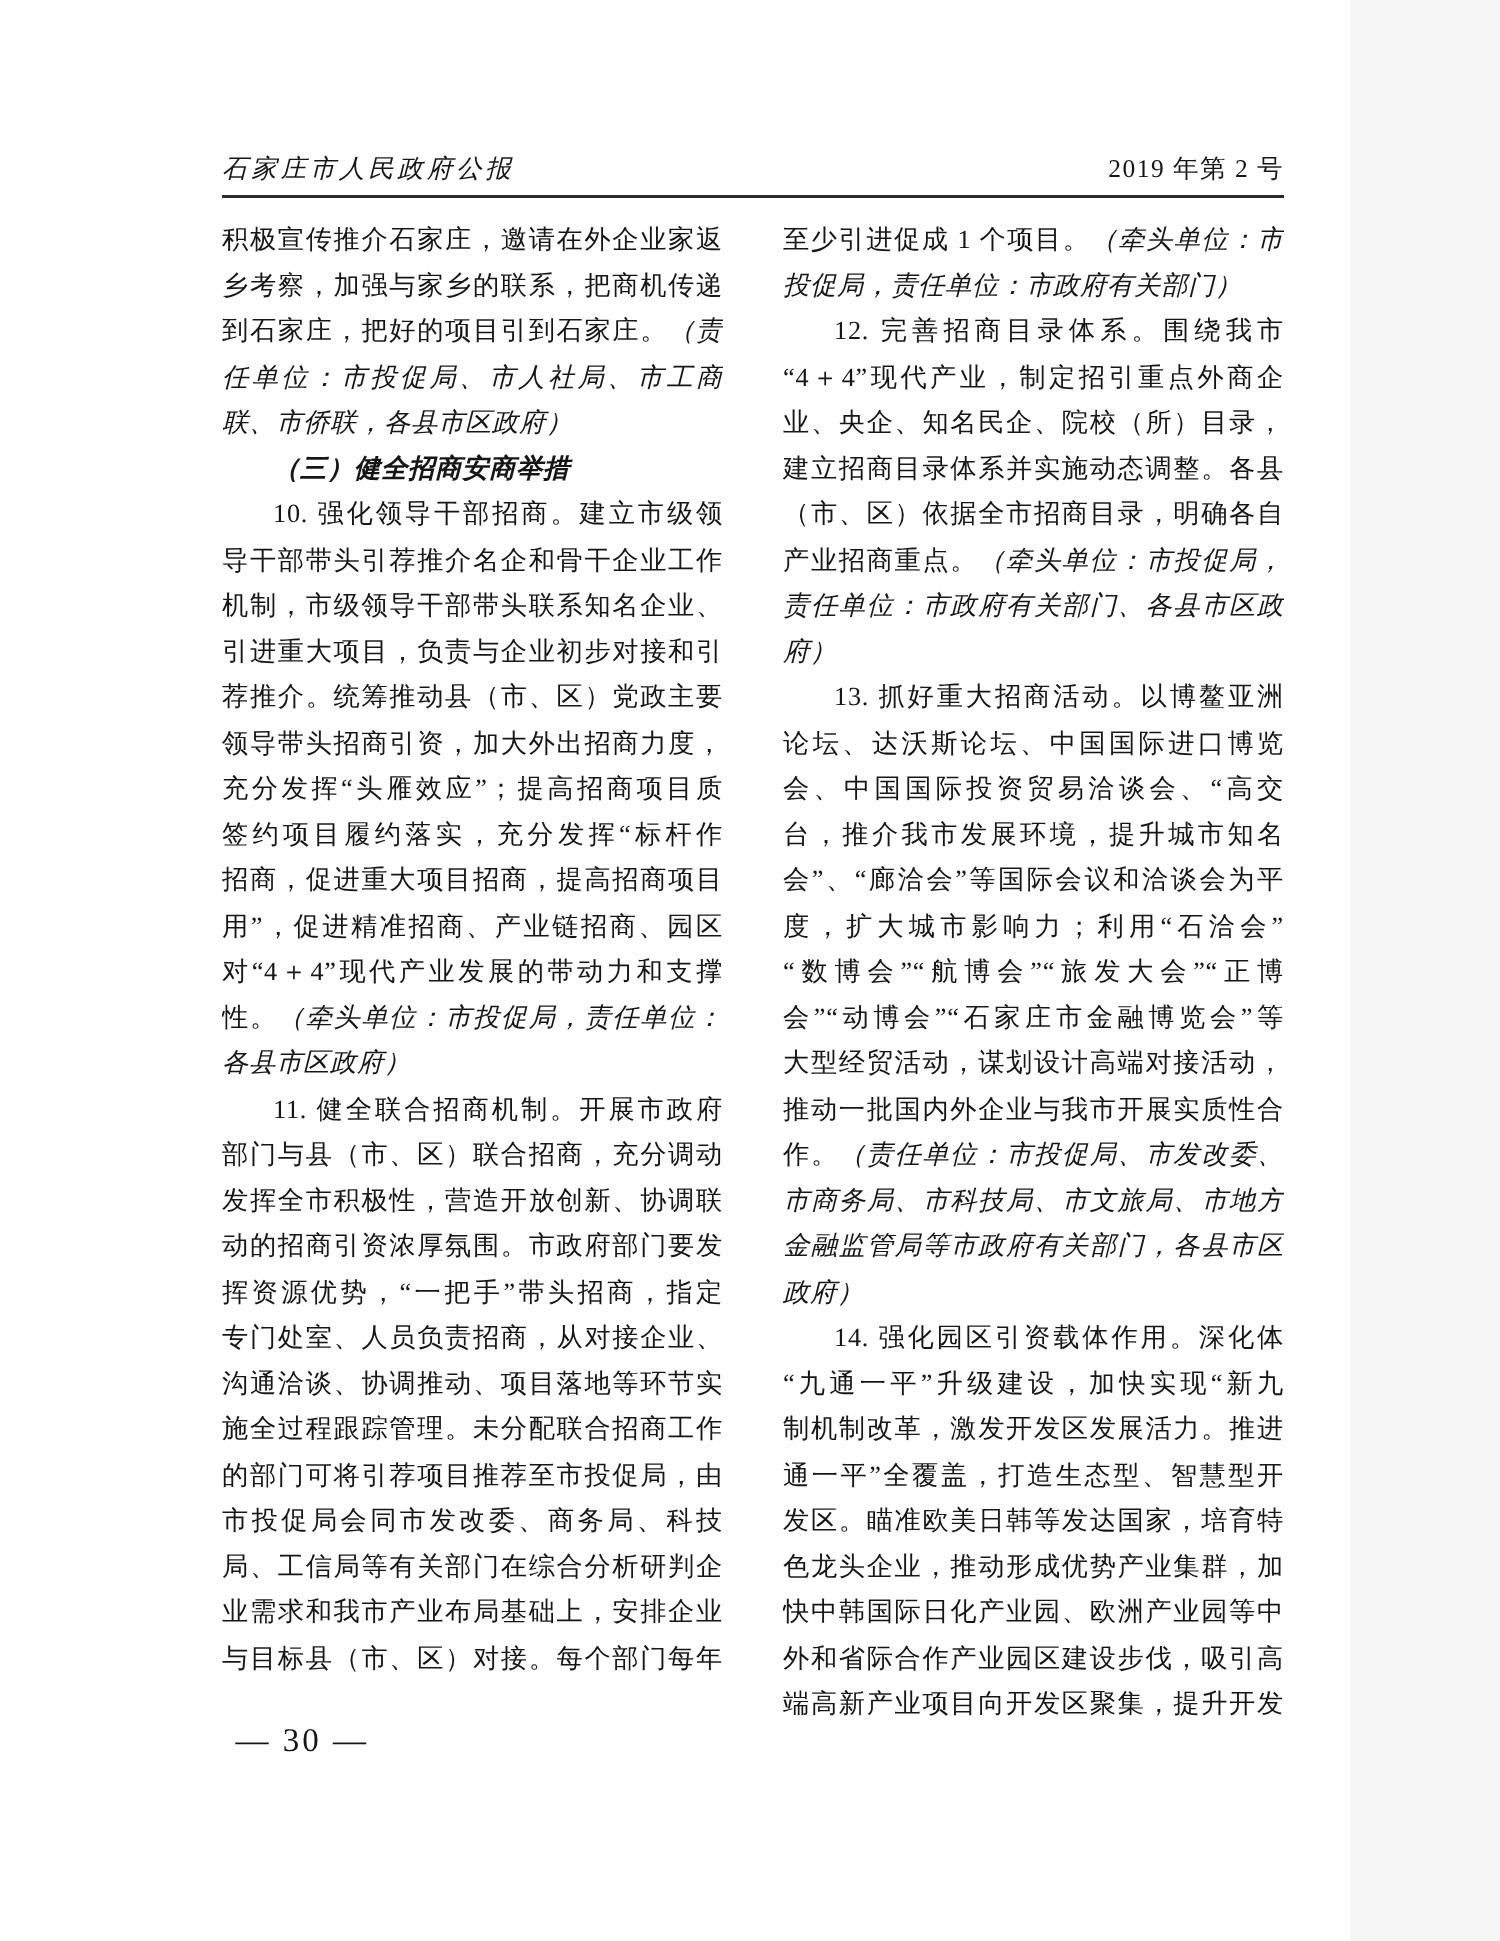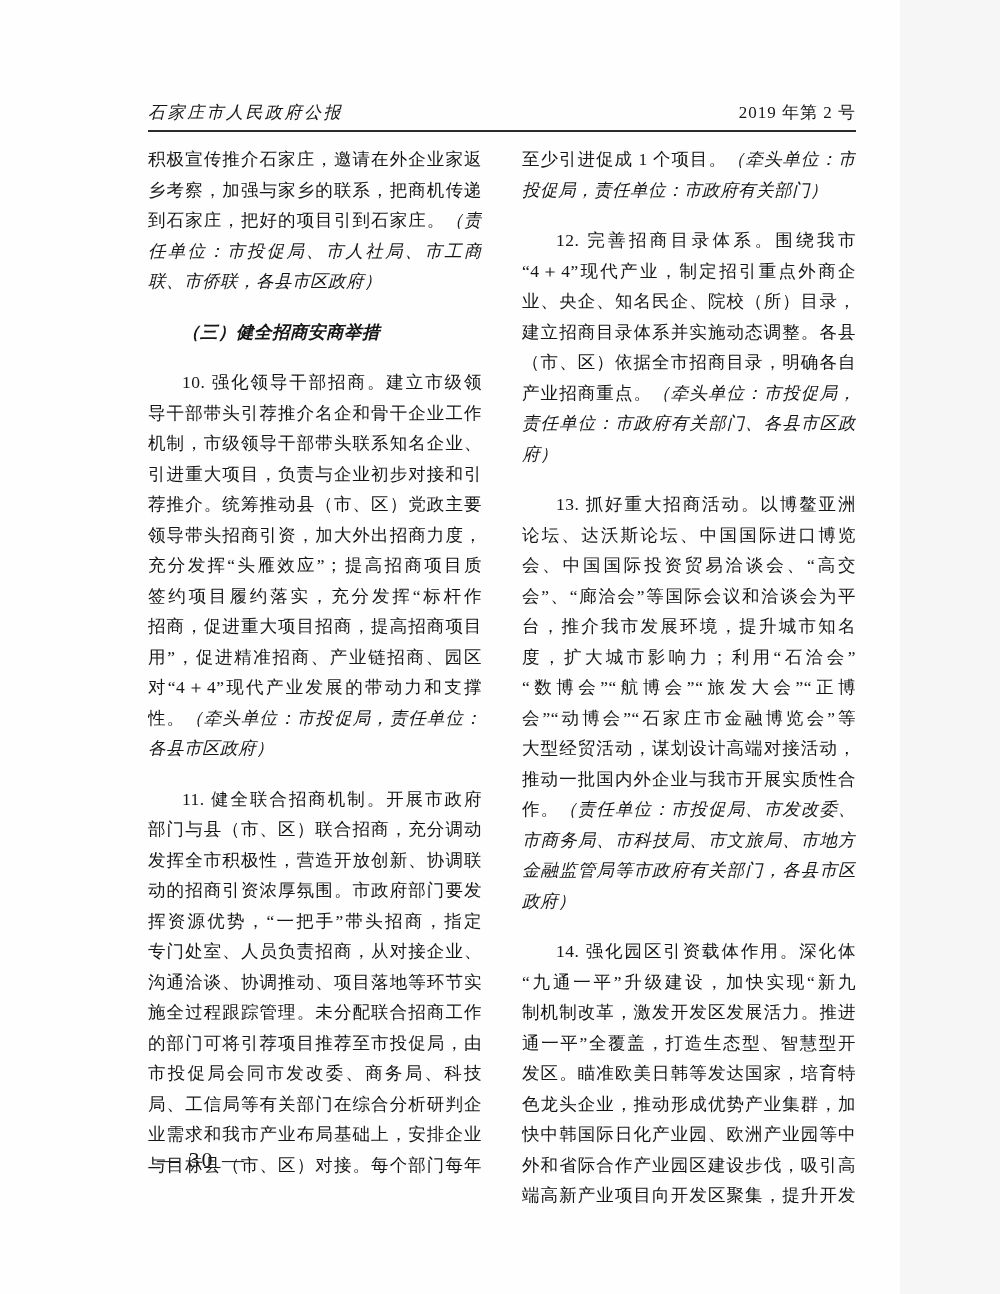--- a/index.html
+++ b/index.html
@@ -36,21 +36,21 @@
     height:30.5px;line-height:30.5px;
     font-size:17.5px;
     overflow:hidden;
     letter-spacing:0.5px;
   }
   .line.j{
     text-align:justify;
     text-align-last:justify;
     text-justify:inter-character;
   }
-  .line.ind{text-indent:34px;margin-top:20px;}
+  .line.ind{text-indent:34px;}
   .kai{font-style:italic;}
   .b{font-weight:bold;}
   .footer{
     position:absolute;left:157px;top:1148px;
     font-size:22px;line-height:24px;letter-spacing:2px;
   }
 </style>
 </head>
 <body>
 
@@ -104,22 +104,22 @@
           <div class="line j"><span>“4＋4”现代产业，制定招引重点外商企</span></div>
           <div class="line j"><span>业、央企、知名民企、院校（所）目录，</span></div>
           <div class="line j"><span>建立招商目录体系并实施动态调整。各县</span></div>
           <div class="line j"><span>（市、区）依据全市招商目录，明确各自</span></div>
           <div class="line j"><span>产业招商重点。</span><span class="kai">（牵头单位：市投促局，</span></div>
           <div class="line j"><span class="kai">责任单位：市政府有关部门、各县市区政</span></div>
           <div class="line"><span class="kai">府）</span></div>
           <div class="line j ind"><span>13. 抓好重大招商活动。以博鳌亚洲</span></div>
           <div class="line j"><span>论坛、达沃斯论坛、中国国际进口博览</span></div>
           <div class="line j"><span>会、中国国际投资贸易洽谈会、“高交</span></div>
+          <div class="line j"><span>台，推介我市发展环境，提升城市知名</span></div>
           <div class="line j"><span>会”、“廊洽会”等国际会议和洽谈会为平</span></div>
-          <div class="line j"><span>台，推介我市发展环境，提升城市知名</span></div>
           <div class="line j"><span>度，扩大城市影响力；利用“石洽会”</span></div>
           <div class="line j"><span>“数博会”“航博会”“旅发大会”“正博</span></div>
           <div class="line j"><span>会”“动博会”“石家庄市金融博览会”等</span></div>
           <div class="line j"><span>大型经贸活动，谋划设计高端对接活动，</span></div>
           <div class="line j"><span>推动一批国内外企业与我市开展实质性合</span></div>
           <div class="line j"><span>作。</span><span class="kai">（责任单位：市投促局、市发改委、</span></div>
           <div class="line j"><span class="kai">市商务局、市科技局、市文旅局、市地方</span></div>
           <div class="line j"><span class="kai">金融监管局等市政府有关部门，各县市区</span></div>
           <div class="line"><span class="kai">政府）</span></div>
           <div class="line j ind"><span>14. 强化园区引资载体作用。深化体</span></div>

